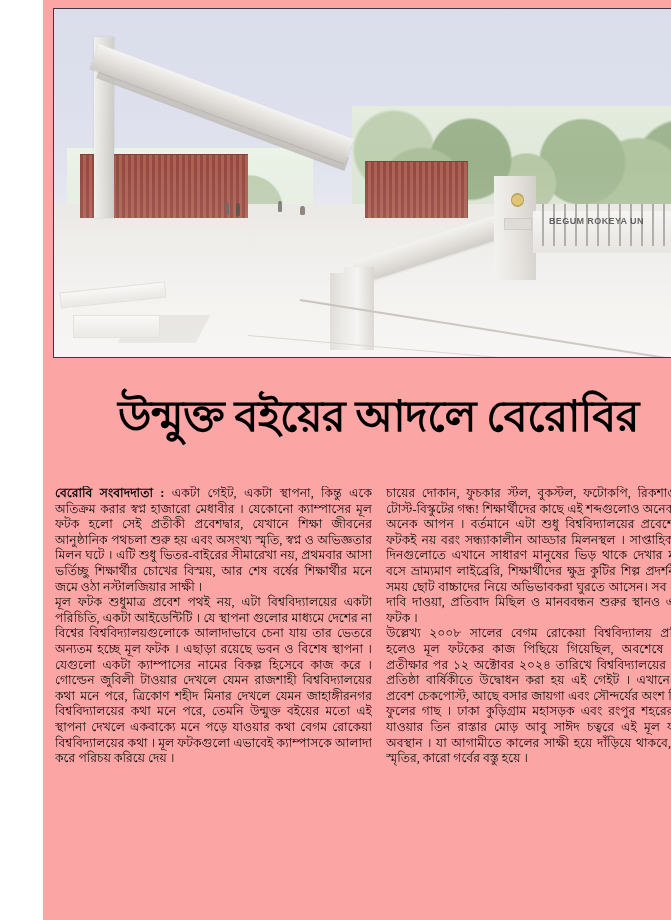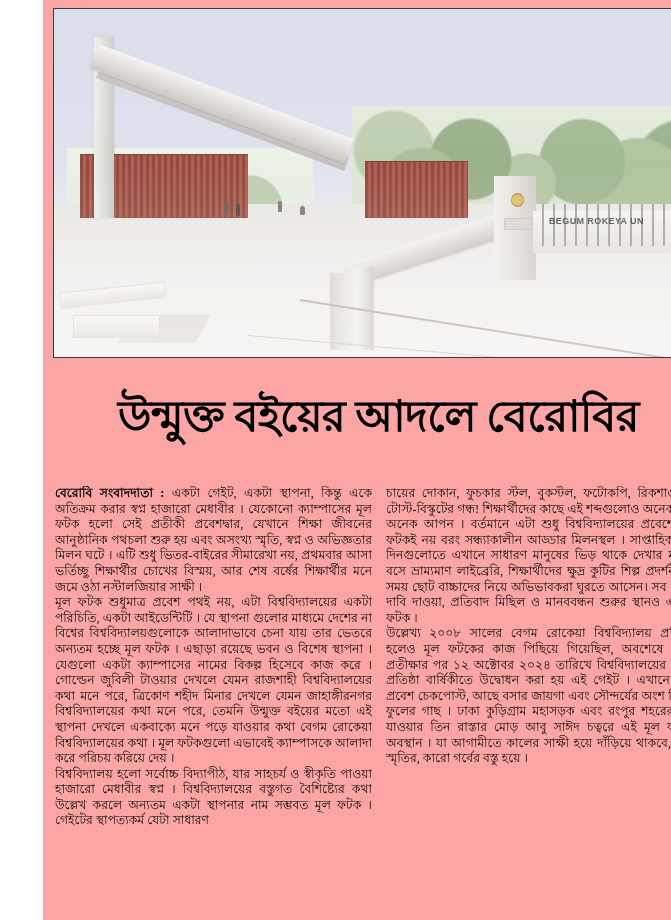--- a/index.html
+++ b/index.html
@@ -352,21 +352,20 @@
 
   <h1 class="headline">
     <span class="l1">উন্মুক্ত বইয়ের আদলে বেরোবির</span>
   </h1>
 
   <div class="columns">
 
     <div class="col">
       <p><span class="byline">বেরোবি সংবাদদাতা :</span><span> একটা গেইট, একটা স্থাপনা, কিন্তু একে অতিক্রম করার স্বপ্ন হাজারো মেধাবীর । যেকোনো ক্যাম্পাসের মূল ফটক হলো সেই প্রতীকী প্রবেশদ্বার, যেখানে শিক্ষা জীবনের আনুষ্ঠানিক পথচলা শুরু হয় এবং অসংখ্য স্মৃতি, স্বপ্ন ও অভিজ্ঞতার মিলন ঘটে । এটি শুধু ভিতর-বাইরের সীমারেখা নয়, প্রথমবার আসা ভর্তিচ্ছু শিক্ষার্থীর চোখের বিস্ময়, আর শেষ বর্ষের শিক্ষার্থীর মনে জমে ওঠা নস্টালজিয়ার সাক্ষী ।</span></p>
       <p>মূল ফটক শুধুমাত্র প্রবেশ পথই নয়, এটা বিশ্ববিদ্যালয়ের একটা পরিচিতি, একটা আইডেন্টিটি । যে স্থাপনা গুলোর মাধ্যমে দেশের না বিশ্বের বিশ্ববিদ্যালয়গুলোকে আলাদাভাবে চেনা যায় তার ভেতরে অন্যতম হচ্ছে মূল ফটক । এছাড়া রয়েছে ভবন ও বিশেষ স্থাপনা । যেগুলো একটা ক্যাম্পাসের নামের বিকল্প হিসেবে কাজ করে । গোল্ডেন জুবিলী টাওয়ার দেখলে যেমন রাজশাহী বিশ্ববিদ্যালয়ের কথা মনে পরে, ত্রিকোণ শহীদ মিনার দেখলে যেমন জাহাঙ্গীরনগর বিশ্ববিদ্যালয়ের কথা মনে পরে, তেমনি উন্মুক্ত বইয়ের মতো এই স্থাপনা দেখলে একবাক্যে মনে পড়ে যাওয়ার কথা বেগম রোকেয়া বিশ্ববিদ্যালয়ের কথা । মূল ফটকগুলো এভাবেই ক্যাম্পাসকে আলাদা করে পরিচয় করিয়ে দেয় ।</p>
-      <p>বিশ্ববিদ্যালয় হলো সর্বোচ্চ বিদ্যাপীঠ, যার সাহচর্য ও স্বীকৃতি পাওয়া হাজারো মেধাবীর স্বপ্ন । বিশ্ববিদ্যালয়ের বস্তুগত বৈশিষ্ট্যের কথা উল্লেখ করলে অন্যতম একটা স্থাপনার নাম সম্ভবত মূল ফটক । গেইটের স্থাপত্যকর্ম যেটা সাধারণ</p>
     </div>
 
     <div class="col">
       <p>চায়ের দোকান, ফুচকার স্টল, বুকস্টল, ফটোকপি, রিকশাওয়ালা, টোস্ট-বিস্কুটের গন্ধ! শিক্ষার্থীদের কাছে এই শব্দগুলোও অনেক চেনা, অনেক আপন । বর্তমানে এটা শুধু বিশ্ববিদ্যালয়ের প্রবেশের মূল ফটকই নয় বরং সন্ধ্যাকালীন আড্ডার মিলনস্থল । সাপ্তাহিক ছুটির দিনগুলোতে এখানে সাধারণ মানুষের ভিড় থাকে দেখার মতো । বসে ভ্রাম্যমাণ লাইব্রেরি, শিক্ষার্থীদের ক্ষুদ্র কুটির শিল্প প্রদর্শনী । এ সময় ছোট বাচ্চাদের নিয়ে অভিভাবকরা ঘুরতে আসেন। সব ধরনের দাবি দাওয়া, প্রতিবাদ মিছিল ও মানববন্ধন শুরুর স্থানও এই মূল ফটক ।</p>
       <p>উল্লেখ্য ২০০৮ সালের বেগম রোকেয়া বিশ্ববিদ্যালয় প্রতিষ্ঠিত হলেও মূল ফটকের কাজ পিছিয়ে গিয়েছিল, অবশেষে অনেক প্রতীক্ষার পর ১২ অক্টোবর ২০২৪ তারিখে বিশ্ববিদ্যালয়ের ১৬তম প্রতিষ্ঠা বার্ষিকীতে উদ্বোধন করা হয় এই গেইট । এখানে আছে প্রবেশ চেকপোস্ট, আছে বসার জায়গা এবং সৌন্দর্যের অংশ হিসেবে ফুলের গাছ । ঢাকা কুড়িগ্রাম মহাসড়ক এবং রংপুর শহরের দিকে যাওয়ার তিন রাস্তার মোড় আবু সাঈদ চত্বরে এই মূল ফটকের অবস্থান । যা আগামীতে কালের সাক্ষী হয়ে দাঁড়িয়ে থাকবে, কারো স্মৃতির, কারো গর্বের বস্তু হয়ে ।</p>
     </div>
 
   </div>
 
 </div>

